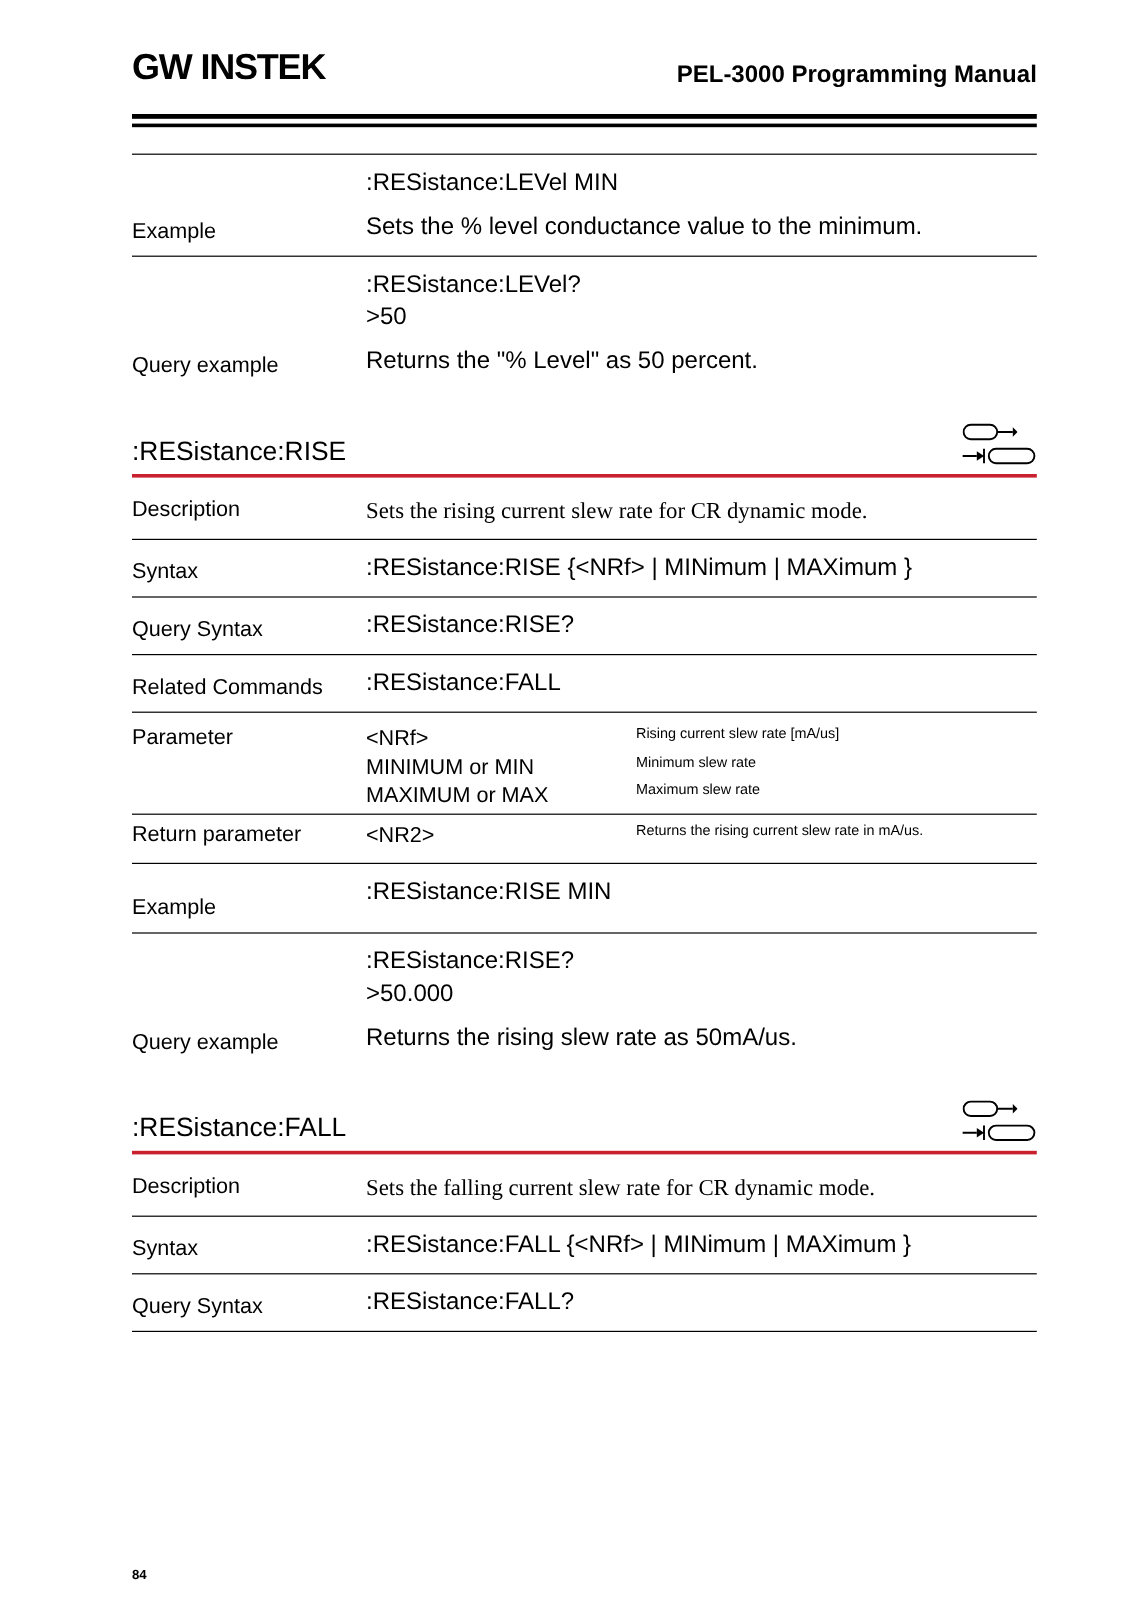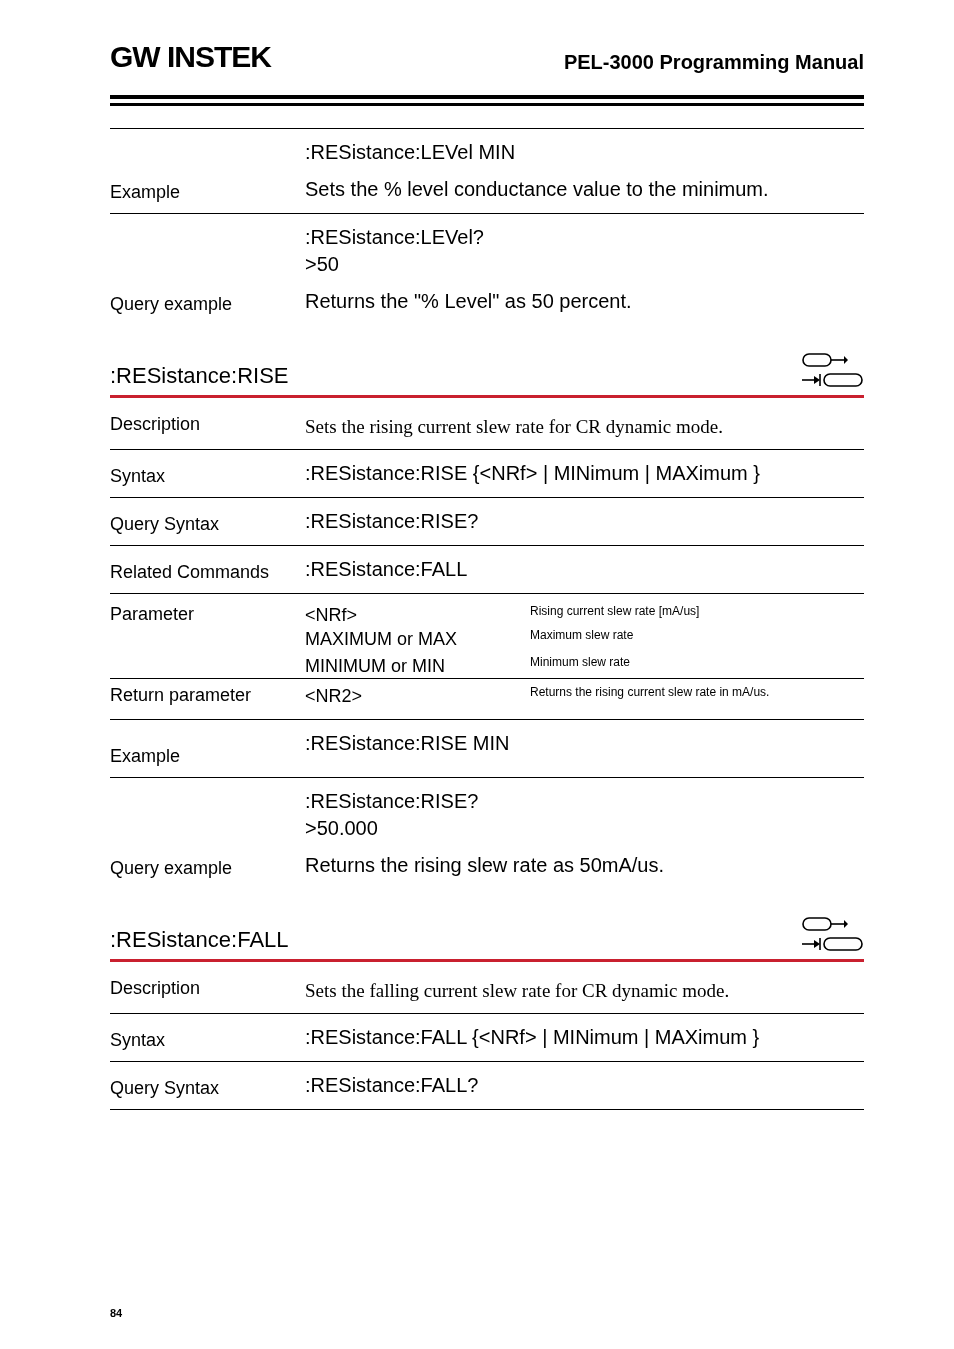--- a/index.html
+++ b/index.html
@@ -98,29 +98,29 @@
     <div class="label-col">Related Commands</div>
     <div class="val-col">:RESistance:FALL</div>
   </div>
 
   <div class="thin-rule" style="padding:10px 0 0 0;">
     <div class="subrow">
       <div class="subcol-a label-col">Parameter</div>
       <div class="subcol-b">&lt;NRf&gt;</div>
       <div class="subcol-c">Rising current slew rate [mA/us]</div>
     </div>
+    <div class="subrow">
+      <div class="subcol-a"></div>
+      <div class="subcol-b">MINIMUM or MIN</div>
+      <div class="subcol-c">Minimum slew rate</div>
+    </div>
     <div class="subrow" style="padding-bottom:4px;">
       <div class="subcol-a"></div>
       <div class="subcol-b">MAXIMUM or MAX</div>
       <div class="subcol-c">Maximum slew rate</div>
-    </div>
-    <div class="subrow">
-      <div class="subcol-a"></div>
-      <div class="subcol-b">MINIMUM or MIN</div>
-      <div class="subcol-c">Minimum slew rate</div>
     </div>
   </div>
 
   <div class="thin-rule" style="padding:6px 0 10px 0;">
     <div class="subrow">
       <div class="subcol-a label-col">Return parameter</div>
       <div class="subcol-b">&lt;NR2&gt;</div>
       <div class="subcol-c">Returns the rising current slew rate in mA/us.</div>
     </div>
   </div>

